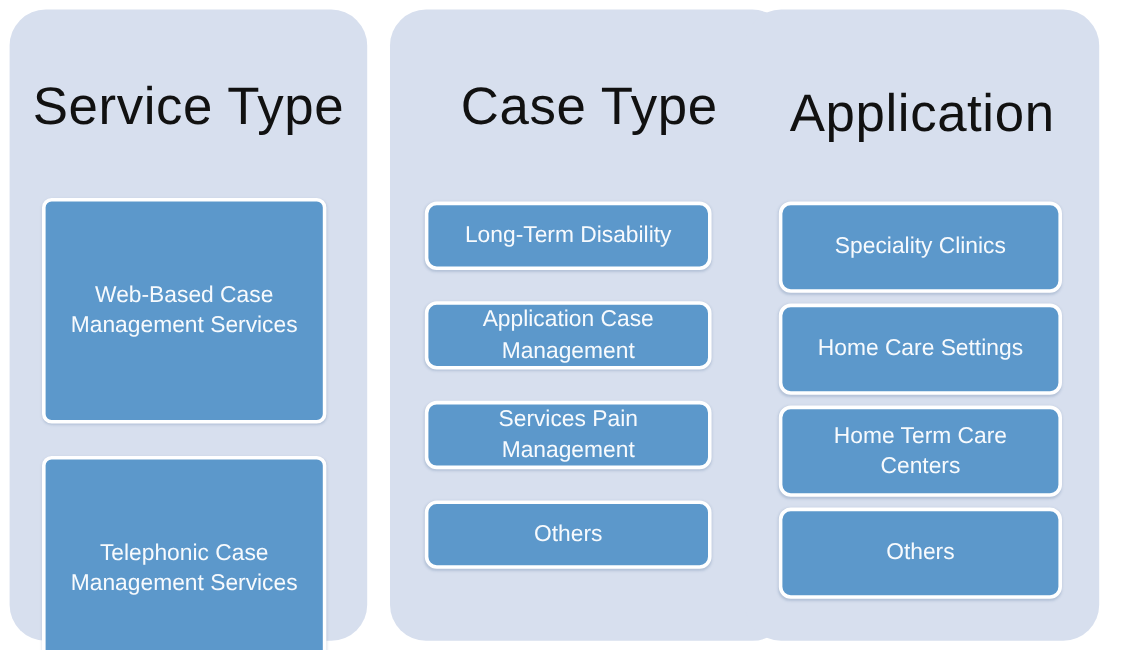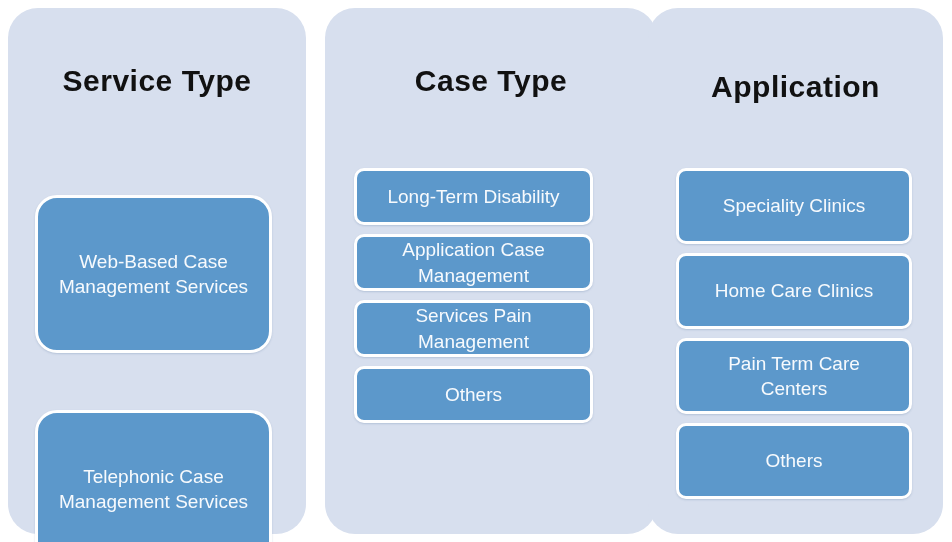--- a/index.html
+++ b/index.html
@@ -21,55 +21,55 @@
 
   .panel{
     position:absolute;
     top:8px;
     height:526px;
     background:var(--panel-bg);
     border-radius:30px;
   }
   .panel-1{left:8px;width:298px;}
   .panel-2{left:325px;width:332px;}
-  .panel-3{left:648px;width:295px;}
+  .panel-3{left:621px;width:295px;}
 
   .panel-title{
     margin-top:56px;
     text-align:center;
-    font-size:30px;
-    font-weight:700;
+    font-size:44px;
+    font-weight:400;
     color:var(--title-color);
     letter-spacing:0.5px;
   }
   .panel-3 .panel-title{margin-top:62px;}
 
   .boxes{
     position:absolute;
     display:flex;
     flex-direction:column;
   }
   .panel-1 .boxes{left:27px;width:237px;top:157px;gap:27px;}
-  .panel-2 .boxes{left:29px;width:239px;top:160px;gap:9px;justify-content:flex-end;}
+  .panel-2 .boxes{left:29px;width:239px;top:160px;gap:26px;justify-content:flex-end;}
   .panel-3 .boxes{left:28px;width:236px;top:160px;gap:9px;}
 
   .box{
     background:var(--box-bg);
     border:3px solid var(--box-border);
     color:var(--box-text);
     display:flex;
     align-items:center;
     justify-content:center;
     text-align:center;
     font-size:19px;
     line-height:1.32;
     padding:4px 14px;
     box-shadow:0 1px 2px rgba(80,110,150,0.25);
   }
-  .panel-1 .box{height:158px;border-radius:22px;font-size:19px;margin-top:30px;}
+  .panel-1 .box{height:188px;border-radius:8px;font-size:19px;}
   .panel-2 .box{height:57px;border-radius:10px;}
   .panel-3 .box{height:76px;border-radius:10px;}
 </style>
 </head>
 <body>
 
 <div class="canvas">
 
   <div class="panel panel-1">
     <div class="panel-title">Service Type</div>
@@ -101,24 +101,24 @@
     </div>
   </div>
 
   <div class="panel panel-3">
     <div class="panel-title">Application</div>
     <div class="boxes">
       <div class="box">
         <span>Speciality Clinics</span>
       </div>
       <div class="box">
-        <span>Home Care Clinics</span>
+        <span>Home Care Settings</span>
       </div>
       <div class="box">
-        <span>Pain Term Care Centers</span>
+        <span>Home Term Care Centers</span>
       </div>
       <div class="box">
         <span>Others</span>
       </div>
     </div>
   </div>
 
 </div>
 
 </body></html>

